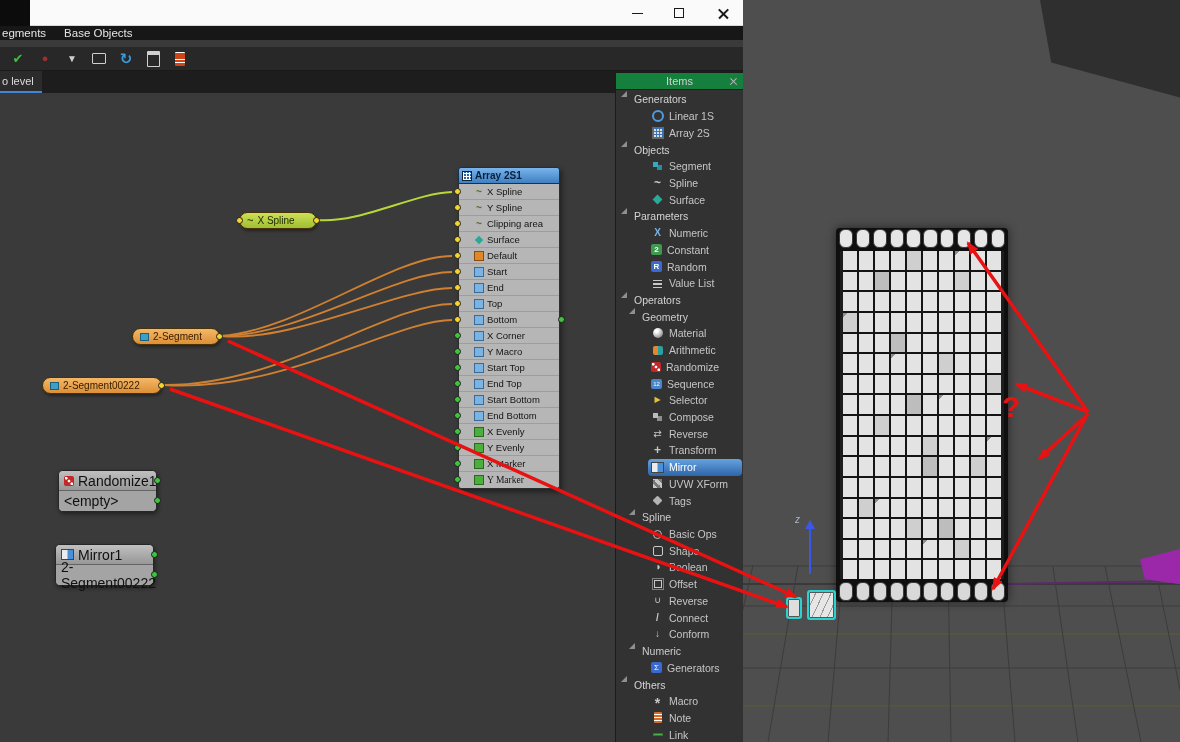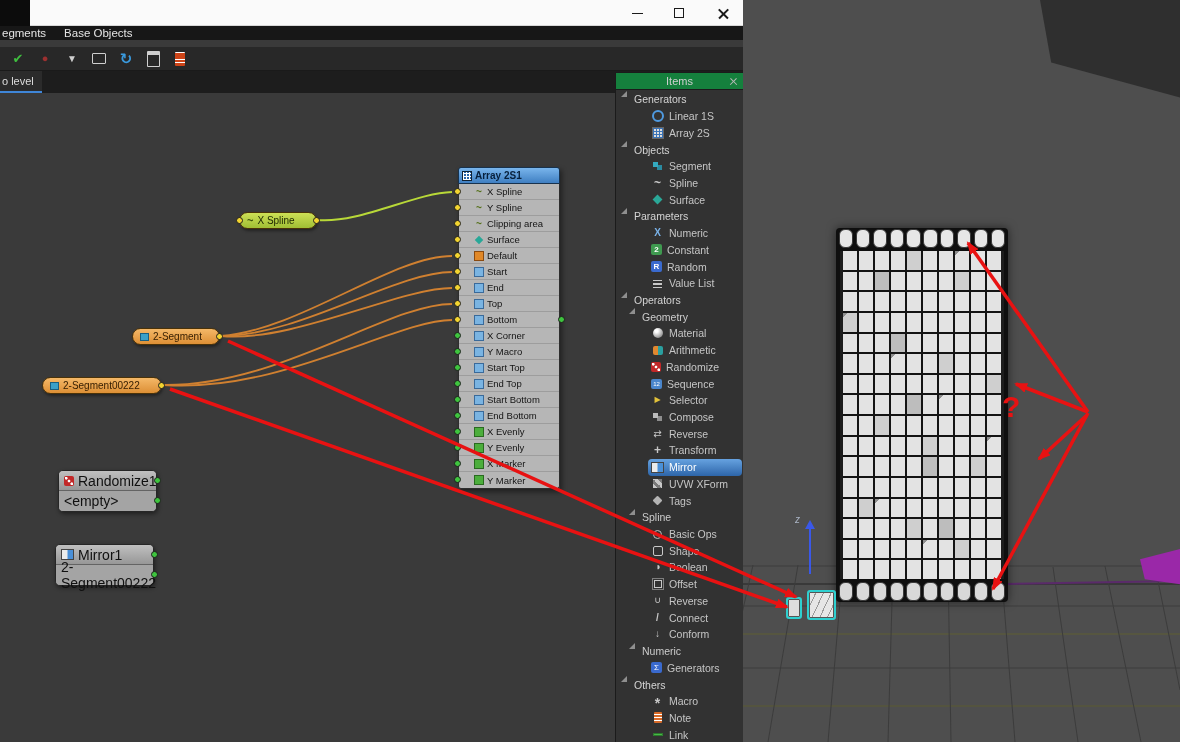--- a/index.html
+++ b/index.html
@@ -39,21 +39,21 @@
 
   
   .wires{position:absolute;left:0;top:93px;width:743px;height:649px;z-index:5;pointer-events:none;}
 
   
   .array-node{position:absolute;left:458px;top:167px;width:102px;z-index:6;box-shadow:2px 3px 5px rgba(0,0,0,.45);}
   .an-header{height:17px;background:linear-gradient(#79b5ec,#3f7fc2);border:1px solid #17324e;border-radius:3px 3px 0 0;color:#07203c;font-size:10px;font-weight:bold;display:flex;align-items:center;gap:3px;padding-left:3px;}
   .an-hicon{width:10px;height:10px;flex:0 0 10px;background:repeating-linear-gradient(0deg,#ffffff 0 1px,transparent 1px 3px),repeating-linear-gradient(90deg,#ffffff 0 1px,transparent 1px 3px),#2a66aa;border:1px solid #123;}
   .an-rows{background:#b6b6b6;border:1px solid #2e2e2e;border-top:none;border-radius:0 0 3px 3px;position:relative;}
   .an-row{height:16px;display:flex;align-items:center;position:relative;border-bottom:1px solid #9d9d9d;font-size:9.5px;color:#141414;padding-left:15px;}
-  .an-row:last-child{border-bottom:none;}
+  .an-row:last-child{border-bottom:none;font-family:Liberation Serif, serif;}
   .an-dot{position:absolute;left:-5px;top:4px;width:7px;height:7px;border-radius:50%;border:1px solid #1e1e1e;}
   .dot-yellow{background:#f2d430;}
   .dot-green{background:#3ec43e;}
   .an-out{position:absolute;right:-5px;top:149px;width:7px;height:7px;border-radius:50%;border:1px solid #1e1e1e;background:#3ec43e;z-index:7;}
   .an-ic{width:10px;height:10px;margin-right:3px;flex:0 0 10px;display:inline-flex;align-items:center;justify-content:center;font-size:10px;line-height:1;}
   .aic-spline{color:#55701a;font-weight:bold;}.aic-spline::before{content:"~";}
   .aic-surface::before{content:"";width:6px;height:6px;background:#28a898;transform:rotate(45deg);display:block;}
   .aic-default::before{content:"";width:8px;height:8px;background:#e08828;border:1px solid #8a4a10;display:block;}
   .aic-slot::before{content:"";width:8px;height:8px;background:#7ab4e2;border:1px solid #3a6a9a;display:block;}
   .aic-evenly::before{content:"";width:8px;height:8px;background:#4cae3c;border:1px solid #2a6a20;display:block;}

